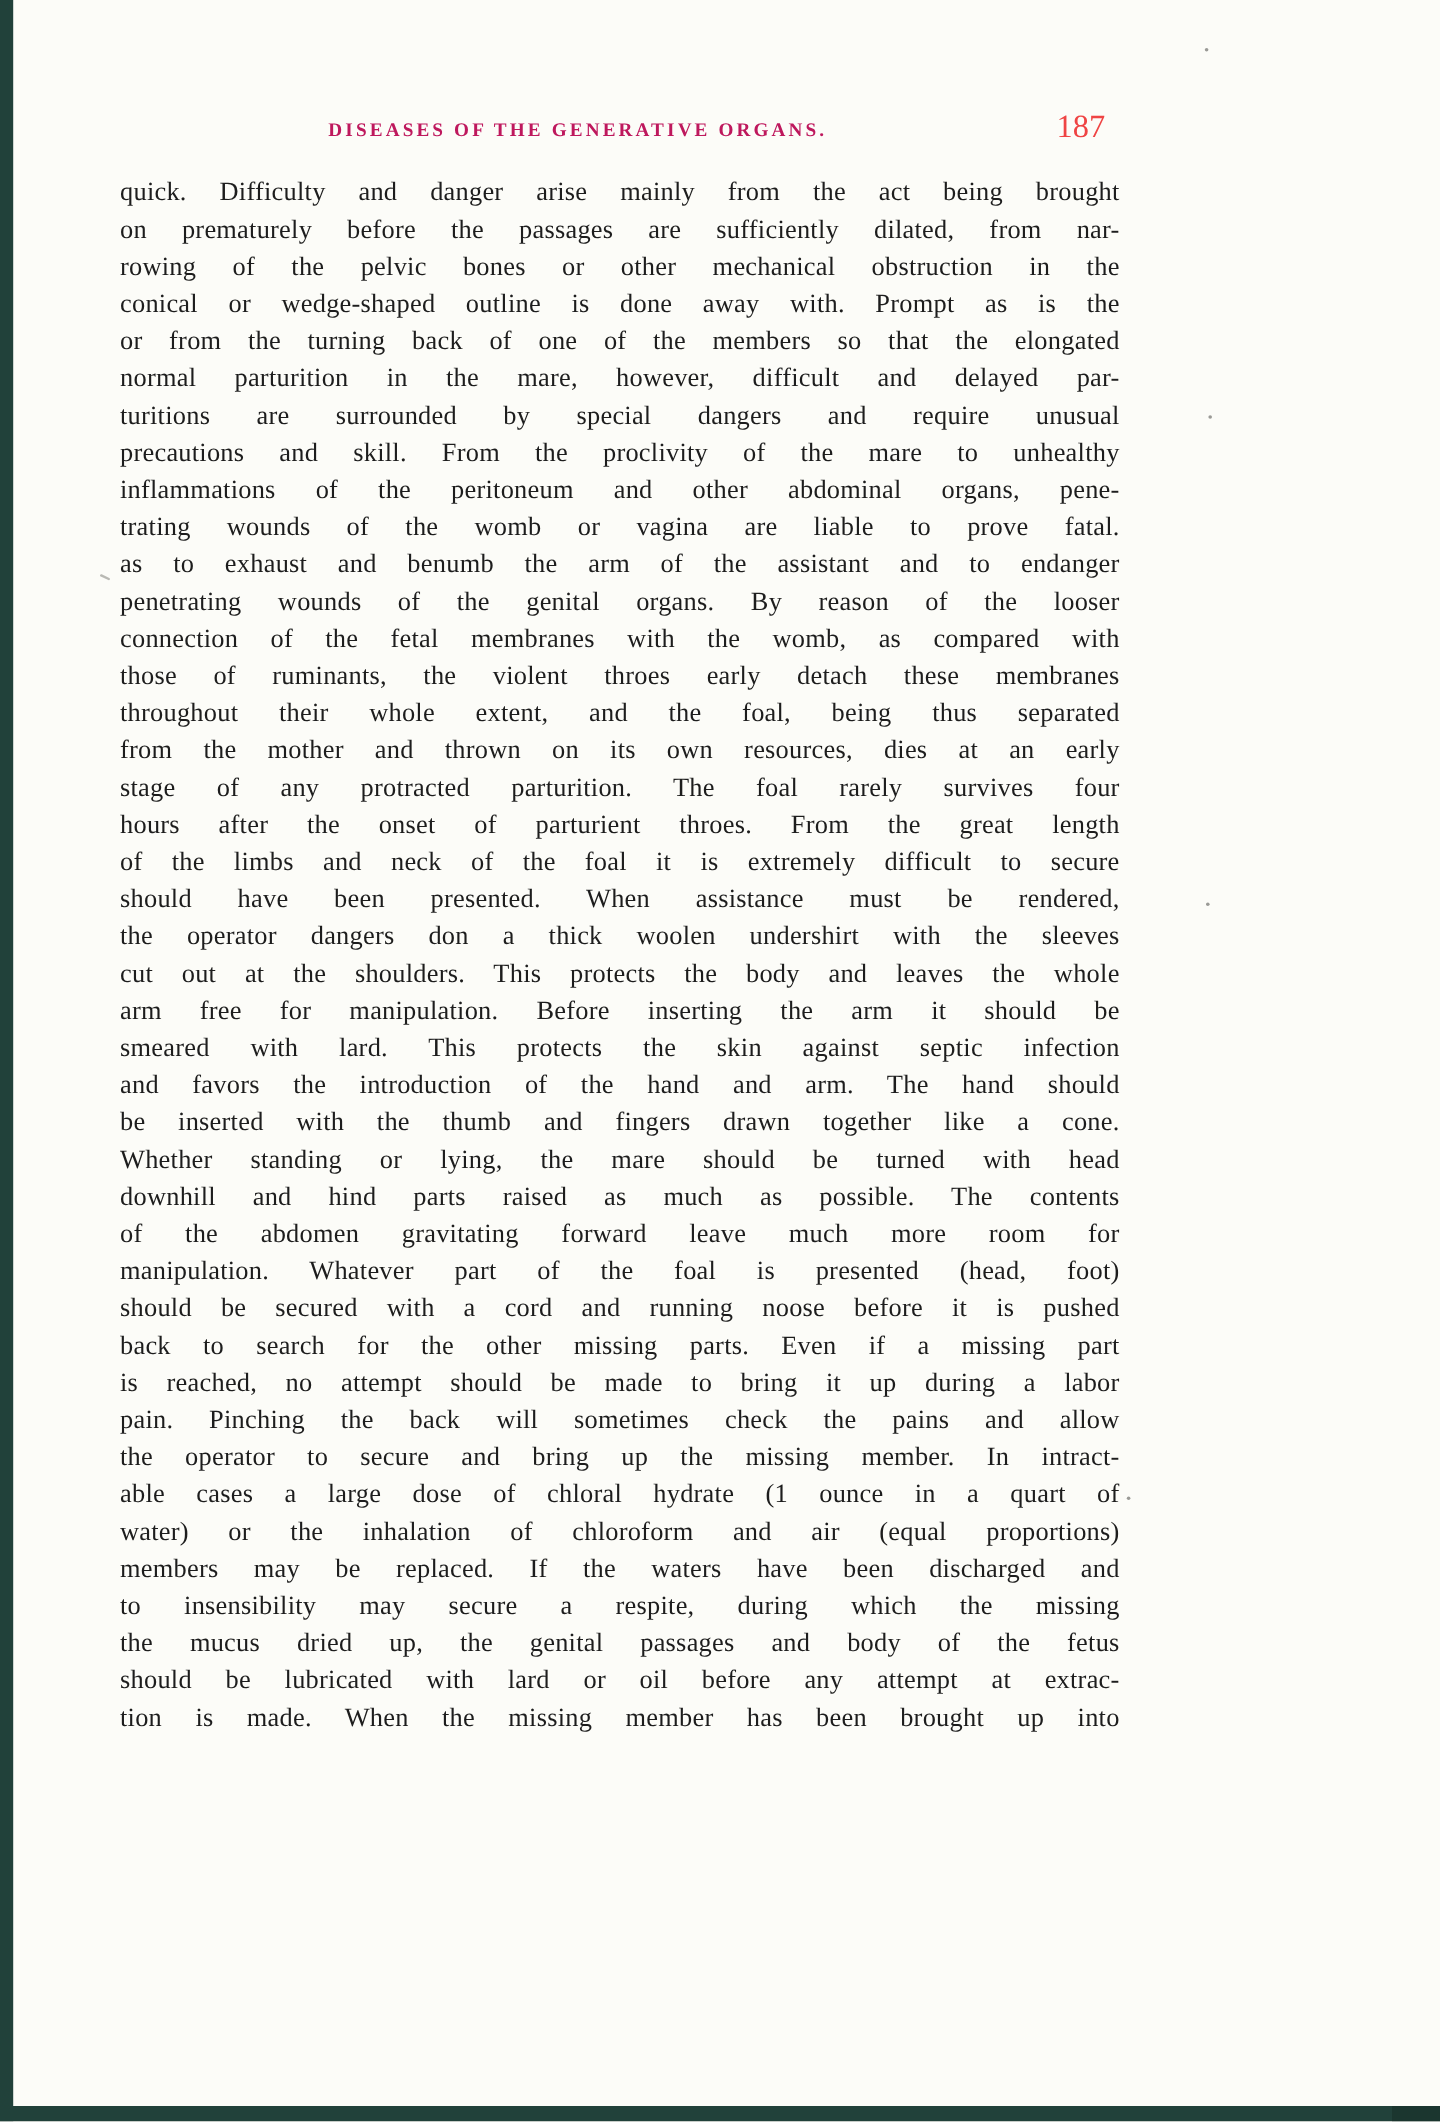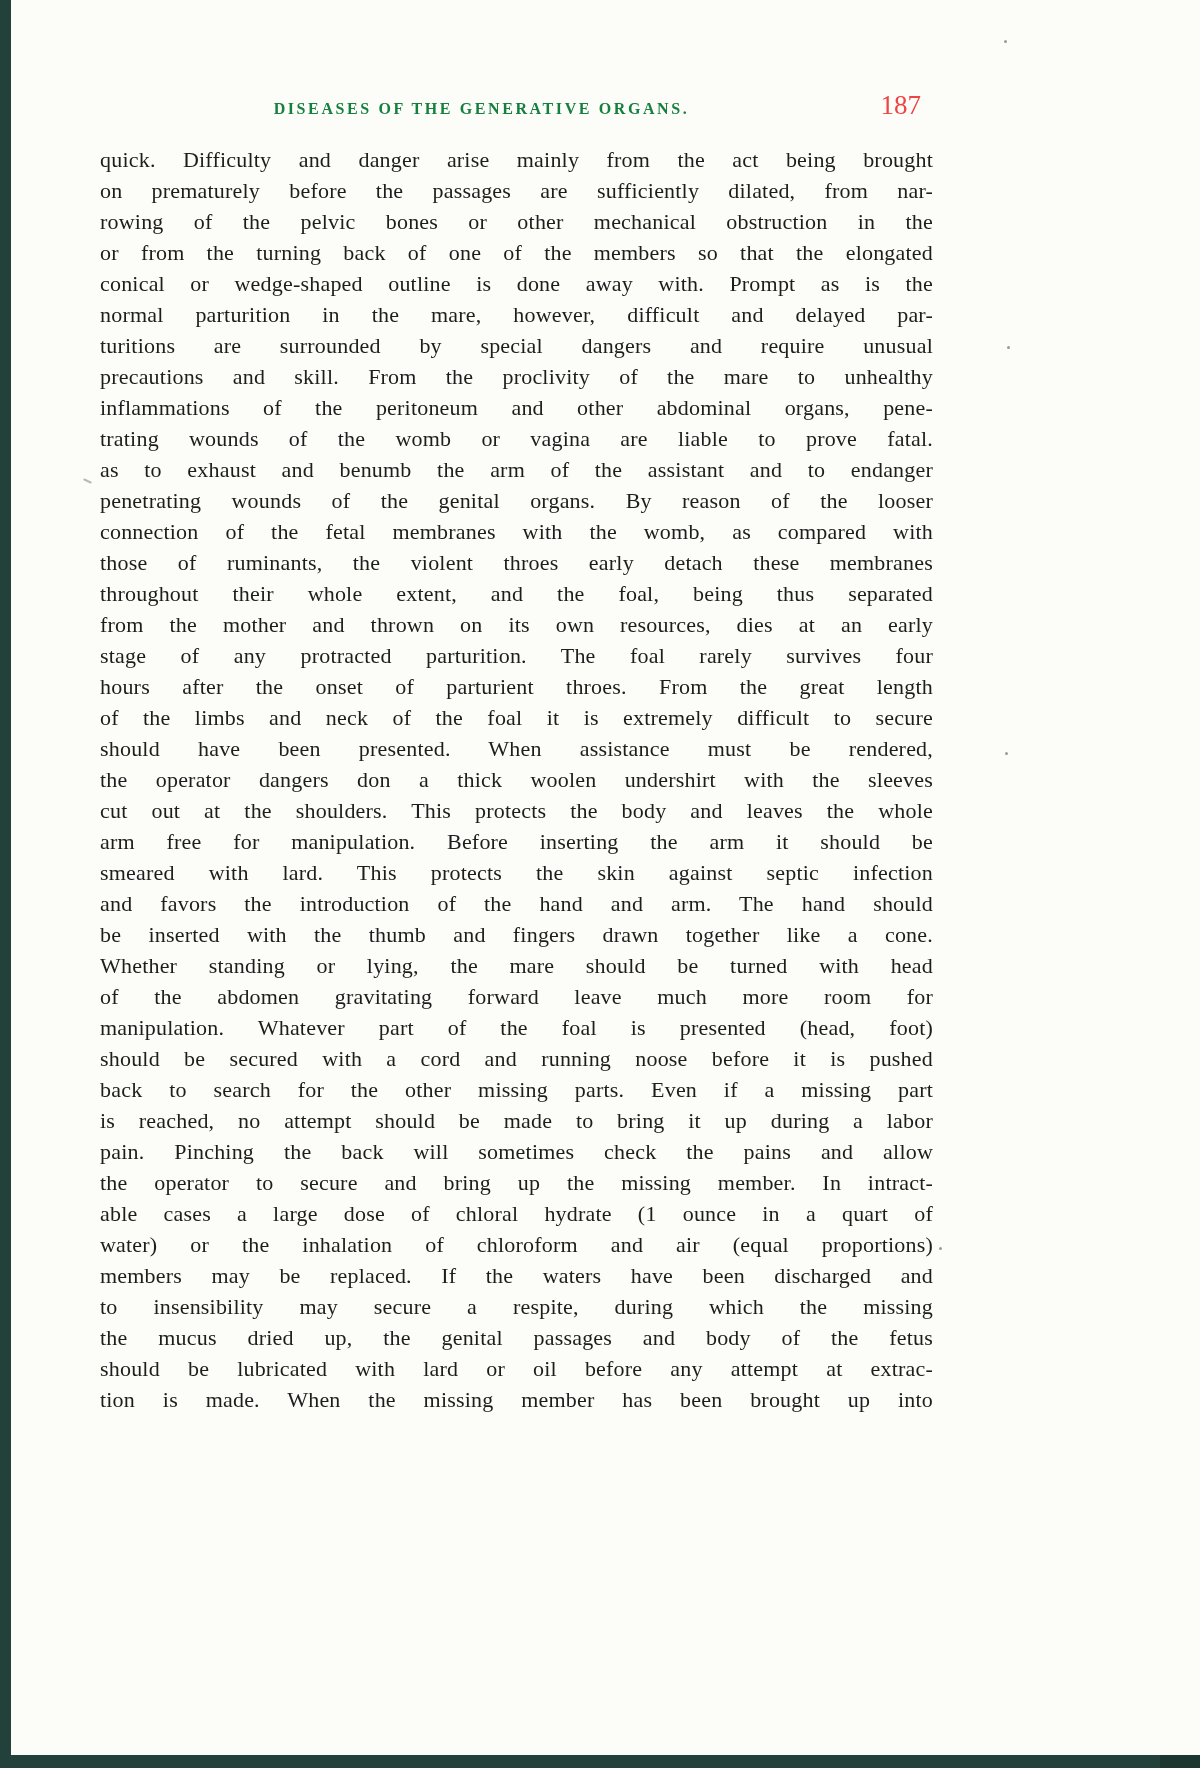--- a/index.html
+++ b/index.html
@@ -34,21 +34,21 @@
     width:833px; height:34px;
   }
   .running-title {
     position:absolute;
     left:0; right:70px;
     top:6px;
     text-align:center;
     font-size:16px;
     font-weight:bold;
     letter-spacing:2.6px;
-    color:#15803d;
+    color:#be185d;
     white-space:nowrap;
   }
   .page-number {
     position:absolute;
     right:12px; top:-4px;
     font-size:27px;
     font-weight:normal;
     color:#ef4444;
   }
   .body-text {
@@ -95,22 +95,22 @@
   <div class="header">
     <div class="running-title">DISEASES OF THE GENERATIVE ORGANS.</div>
     <div class="page-number">187</div>
   </div>
 
   <div class="body-text">
 
   <div class="line">quick.  Difficulty and danger arise mainly from the act being brought</div>
       <div class="line">on prematurely before the passages are sufficiently dilated, from nar-</div>
       <div class="line">rowing of the pelvic bones or other mechanical obstruction in the</div>
+      <div class="line">conical or wedge-shaped outline is done away with.  Prompt as is the</div>
       <div class="line">or from the turning back of one of the members so that the elongated</div>
-      <div class="line">conical or wedge-shaped outline is done away with.  Prompt as is the</div>
       <div class="line">normal parturition in the mare, however, difficult and delayed par-</div>
       <div class="line">turitions are surrounded by special dangers and require unusual</div>
       <div class="line">precautions and skill.  From the proclivity of the mare to unhealthy</div>
       <div class="line">inflammations of the peritoneum and other abdominal organs, pene-</div>
       <div class="line">trating wounds of the womb or vagina are liable to prove fatal.</div>
       <div class="line">as to exhaust and benumb the arm of the assistant and to endanger</div>
       <div class="line">penetrating wounds of the genital organs.  By reason of the looser</div>
       <div class="line">connection of the fetal membranes with the womb, as compared with</div>
       <div class="line">those of ruminants, the violent throes early detach these membranes</div>
       <div class="line">throughout their whole extent, and the foal, being thus separated</div>
@@ -119,20 +119,21 @@
       <div class="line">hours after the onset of parturient throes.  From the great length</div>
       <div class="line">of the limbs and neck of the foal it is extremely difficult to secure</div>
       <div class="line">should have been presented.  When assistance must be rendered,</div>
       <div class="line">the operator dangers don a thick woolen undershirt with the sleeves</div>
       <div class="line">cut out at the shoulders.  This protects the body and leaves the whole</div>
       <div class="line">arm free for manipulation.  Before inserting the arm it should be</div>
       <div class="line">smeared with lard.  This protects the skin against septic infection</div>
       <div class="line">and favors the introduction of the hand and arm.  The hand should</div>
       <div class="line">be inserted with the thumb and fingers drawn together like a cone.</div>
       <div class="line">Whether standing or lying, the mare should be turned with head</div>
+      <div class="line">downhill and hind parts raised as much as possible.  The contents</div>
       <div class="line">of the abdomen gravitating forward leave much more room for</div>
       <div class="line">manipulation.  Whatever part of the foal is presented (head, foot)</div>
       <div class="line">should be secured with a cord and running noose before it is pushed</div>
       <div class="line">back to search for the other missing parts.  Even if a missing part</div>
       <div class="line">is reached, no attempt should be made to bring it up during a labor</div>
       <div class="line">pain.  Pinching the back will sometimes check the pains and allow</div>
       <div class="line">the operator to secure and bring up the missing member.  In intract-</div>
       <div class="line">able cases a large dose of chloral hydrate (1 ounce in a quart of</div>
       <div class="line">water) or the inhalation of chloroform and air (equal proportions)</div>
       <div class="line">members may be replaced.  If the waters have been discharged and</div>

